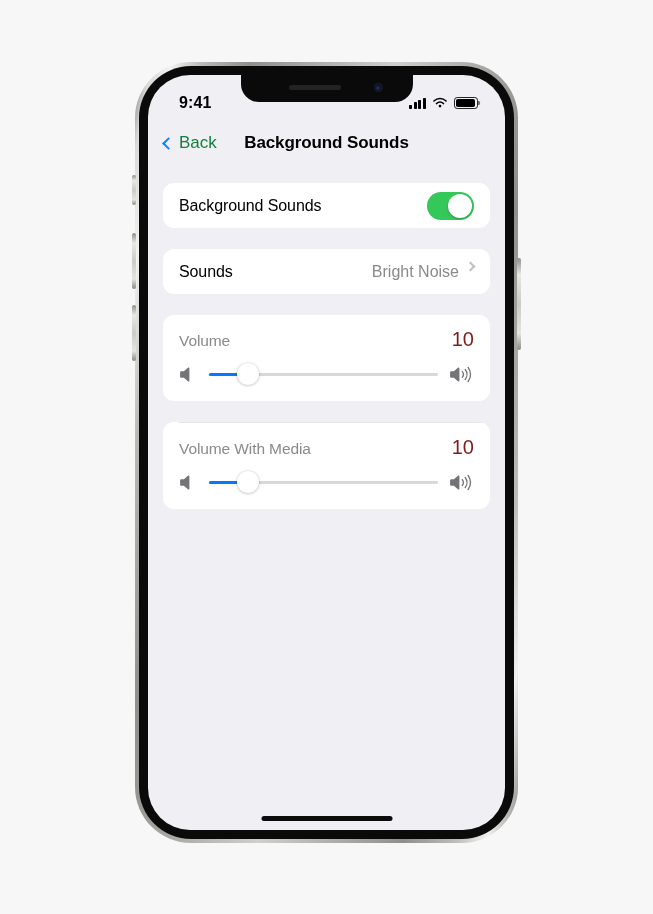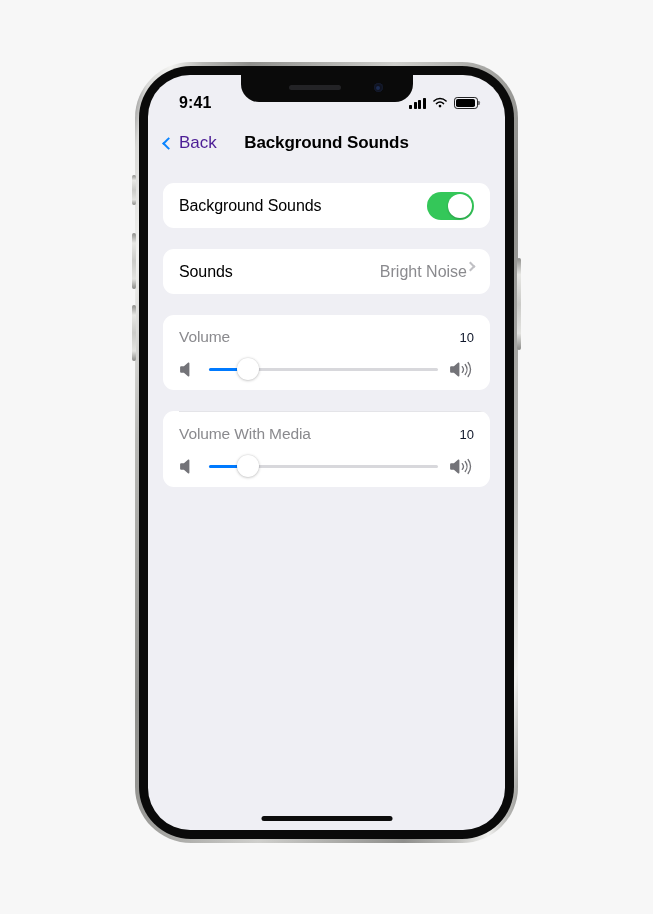--- a/index.html
+++ b/index.html
@@ -198,21 +198,21 @@
     position: relative;
     height: 44px;
     display: flex;
     align-items: center;
     padding: 0 16px;
   }
   .nav-back {
     display: flex;
     align-items: center;
     gap: 5px;
-    color: #4c1d95;
+    color: #15803d;
     font-size: 17px;
     cursor: pointer;
     justify-content: flex-end;
   }
   .nav-back .chev {
     display: block;
     width: 9px;
     height: 9px;
     border-left: 2.4px solid #0A84FF;
     border-bottom: 2.4px solid #0A84FF;
@@ -288,48 +288,49 @@
     font-size: 12.5px;
     line-height: 16.5px;
     color: #8A8A8E;
   }
   .gap-md { height: 21px; }
 
   
   .row-value {
     display: flex;
     align-items: flex-start;
+    gap: 8px;
     color: #8A8A8E;
     font-size: 16px;
   }
   .disclosure {
     display: block;
     width: 7px;
     height: 7px;
     border-right: 2px solid #C0C0C4;
     border-top: 2px solid #C0C0C4;
     transform: rotate(45deg);
   }
 
   
-  .slider-block { padding: 13px 16px 10px 16px; }
+  .slider-block { padding: 13px 16px 16px 16px; }
   .slider-head {
     display: flex;
     align-items: baseline;
     justify-content: space-between;
     margin-bottom: 12px;
   }
   .slider-title {
     font-size: 15.5px;
     color: #8A8A8E;
     letter-spacing: -0.1px;
   }
   .slider-value {
-    font-size: 13px;
-    color: #0f172a;
+    font-size: 20px;
+    color: #7f1d1d;
   }
 
   .slider-row {
     display: flex;
     align-items: center;
     gap: 11px;
   }
 
   .spk { flex: 0 0 auto; display: block; }
 

